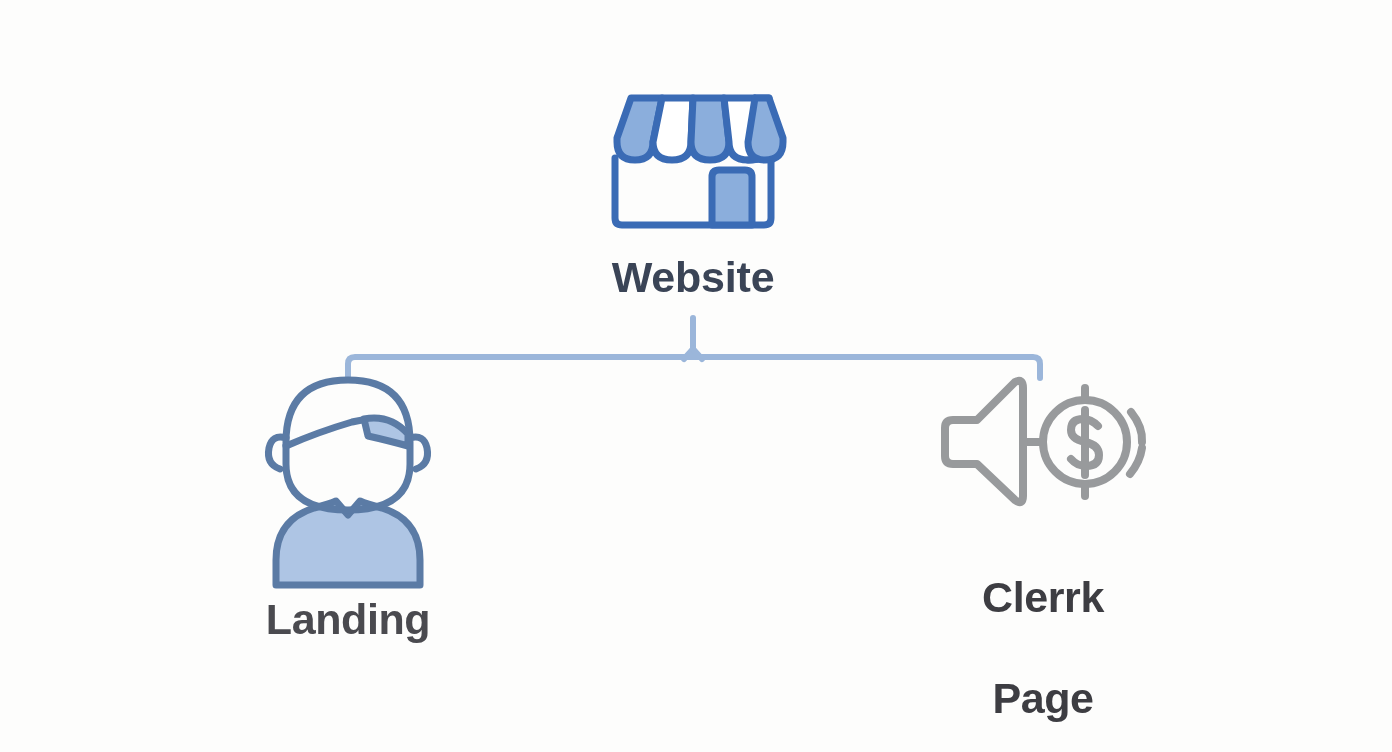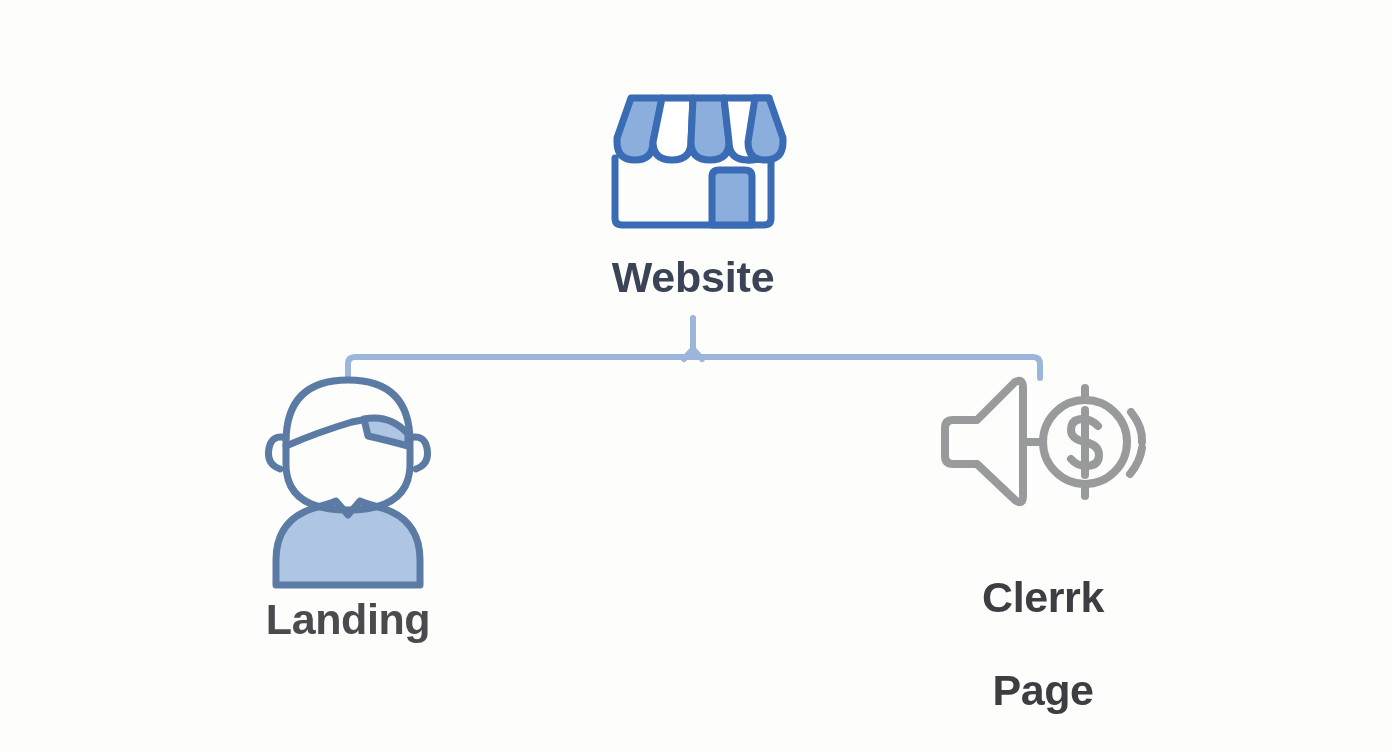--- a/index.html
+++ b/index.html
@@ -68,21 +68,21 @@
     top: 372px;
     width: 400px;
   }
   #node-landing .node-label {
     font-size: 43px;
     color: #3d3d42;
     margin-top: 12px;
     letter-spacing: -0.4px;
   }
   #node-landing .node-label .ln1 { display:block; }
-  #node-landing .node-label .ln2 { display:block; margin-top: 0; }
+  #node-landing .node-label .ln2 { display:block; margin-top: 8px; }
 
   
   #connector-layer {
     position: absolute;
     left: 0;
     top: 0;
     width: 1392px;
     height: 752px;
     pointer-events: none;
   }

